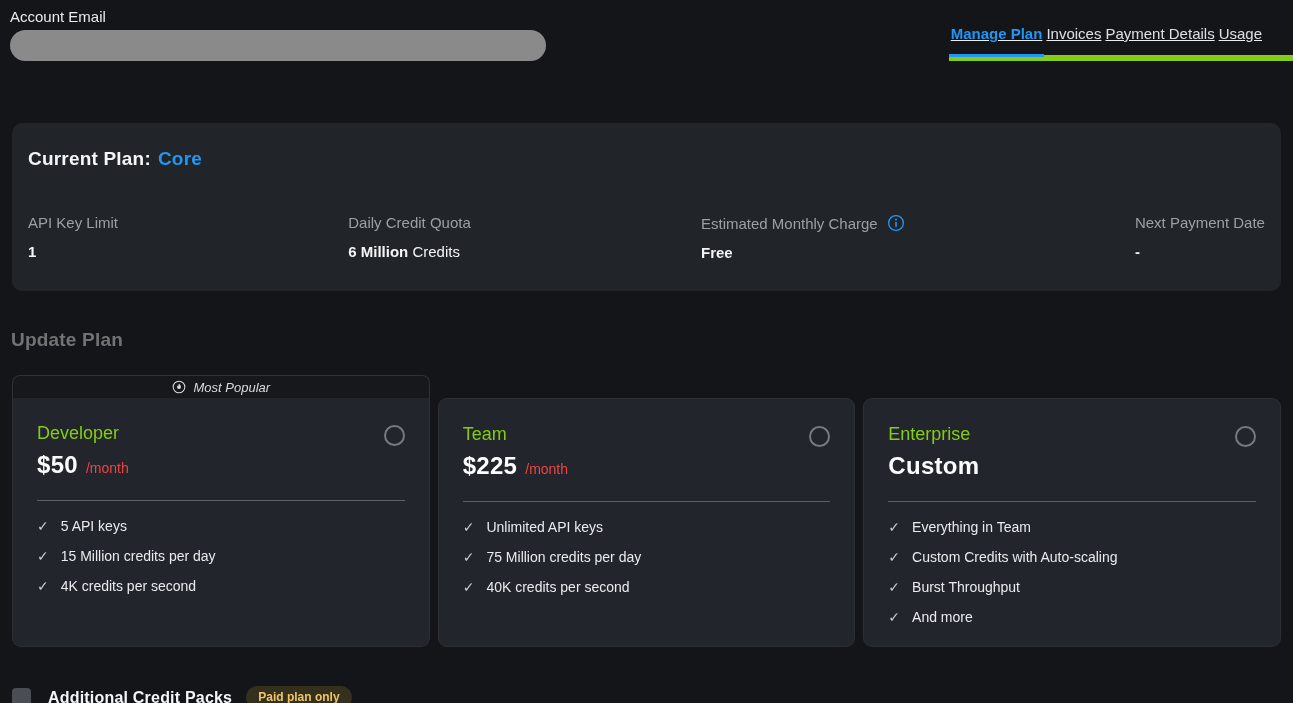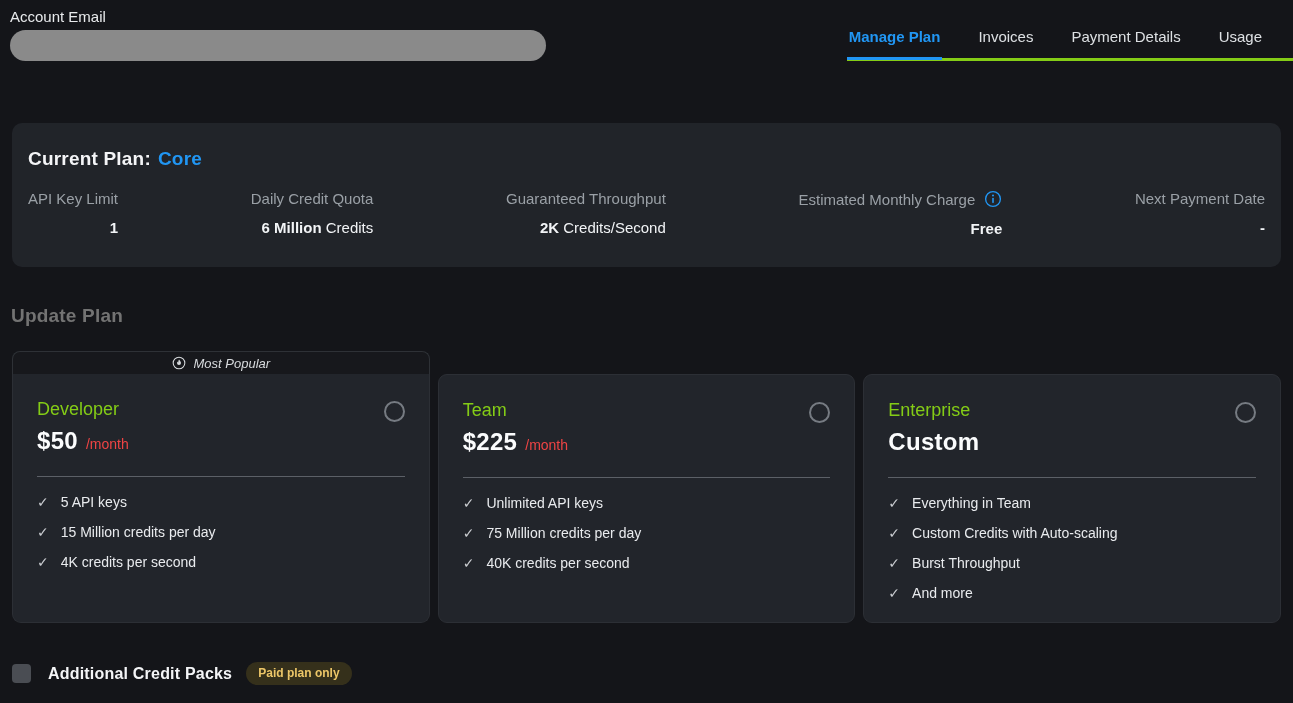--- a/index.html
+++ b/index.html
@@ -11,29 +11,29 @@
     color: #eceef0;
     position: relative;
   }
 
   
   .top-row { display: flex; justify-content: space-between; align-items: flex-end; }
   .account-block { padding: 8px 0 0 10px; }
   .account-label { font-size: 15px; color: #e8eaec; }
   .email-pill { margin-top: 5px; width: 536px; height: 31px; background: #8a8a8a; border-radius: 16px; }
 
-  .tabs { display: flex; gap: 34px; padding: 25px 29px 0 0; border-bottom: 3px solid #84cc16; }
+  .tabs { display: flex; padding: 25px 29px 0 0; border-bottom: 6px solid #84cc16; text-decoration: underline; }
   .tab { font-size: 15px; color: #dde0e3; padding: 0 2px 13px; cursor: pointer; white-space: nowrap; }
   .tab.active { color: #2196f3; font-weight: 700; border-bottom: 3px solid #2196f3; margin-bottom: -2px; padding-bottom: 12px; }
 
   
   .current-card { margin: 62px 12px 0; background: #212429; border-radius: 10px; padding: 25px 16px 30px; }
   .current-heading { font-size: 19px; font-weight: 700; letter-spacing: .2px; color: #f4f5f7; }
   .current-heading .plan-name { color: #2196f3; margin-left: 7px; }
-  .stats { display: flex; justify-content: space-between; margin-top: 20px; text-align: right; }
+  .stats { display: flex; justify-content: space-between; margin-top: 44px; }
   .stat-label { font-size: 15px; color: #9aa0a6; display: flex; align-items: center; gap: 9px; }
   .stat-value { margin-top: 12px; font-size: 15px; color: #f2f4f6; }
   .stat-value .v-bold { font-weight: 700; }
   .stat-value .v-rest { font-weight: 400; }
   .info-icon { display: inline-flex; width: 18px; height: 18px; cursor: pointer; }
 
   
   .section-heading { margin: 38px 0 0 11px; font-size: 19px; font-weight: 700; letter-spacing: .2px; color: #737373; }
   .plans { margin: 24px 12px 0; display: grid; grid-template-columns: 1fr 1fr 1fr; gap: 8px; align-items: end; }
   .popular-strip {
@@ -92,26 +92,20 @@
       <div class="stat-value"><span class="v-bold">1</span><span class="v-rest"></span></div>
     </div>
     <div class="stat">
       <div class="stat-label">
           <span>Daily Credit Quota</span>
         </div>
       <div class="stat-value"><span class="v-bold">6 Million</span><span class="v-rest"> Credits</span></div>
     </div>
     <div class="stat">
       <div class="stat-label">
-          <span>Guaranteed Throughput</span>
-        </div>
-      <div class="stat-value"><span class="v-bold">2K</span><span class="v-rest"> Credits/Second</span></div>
-    </div>
-    <div class="stat">
-      <div class="stat-label">
         <span>Estimated Monthly Charge</span>
         <span class="info-icon">
           <svg width="18" height="18" viewBox="0 0 20 20">
             <circle cx="10" cy="10" r="8.2" fill="none" stroke="#2196f3" stroke-width="1.5"></circle>
             <circle cx="10" cy="6.1" r="1.15" fill="#2196f3"></circle>
             <rect x="9.1" y="8.6" width="1.8" height="6" rx="0.9" fill="#2196f3"></rect>
           </svg>
         </span>
       </div>
       <div class="stat-value"><span class="v-bold">Free</span><span class="v-rest"></span></div>

